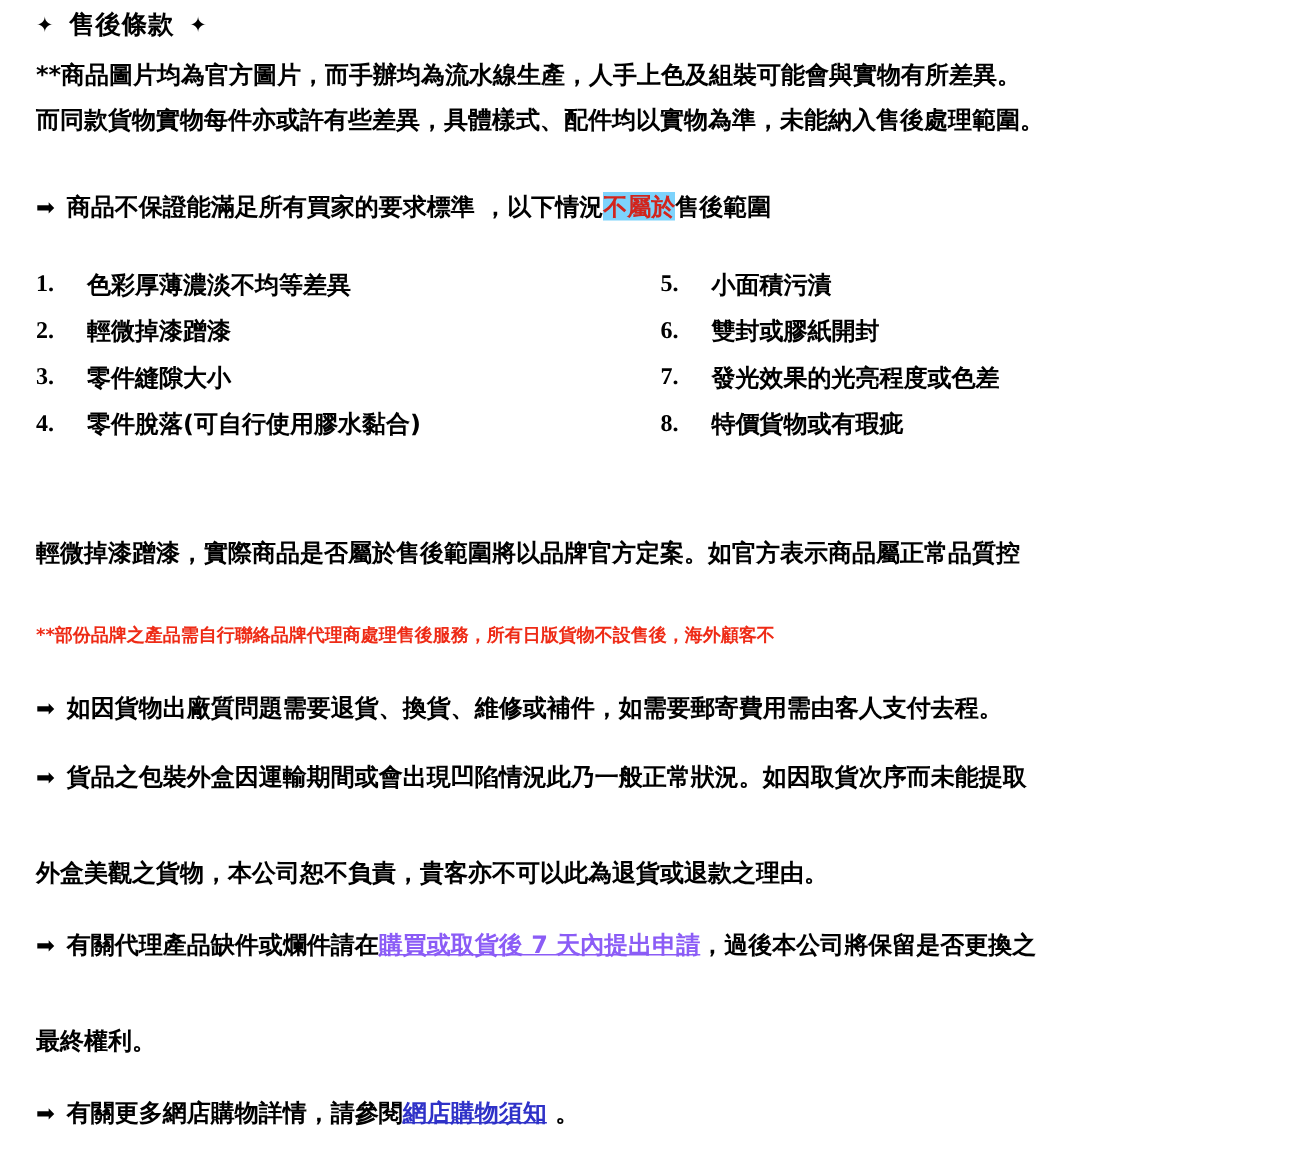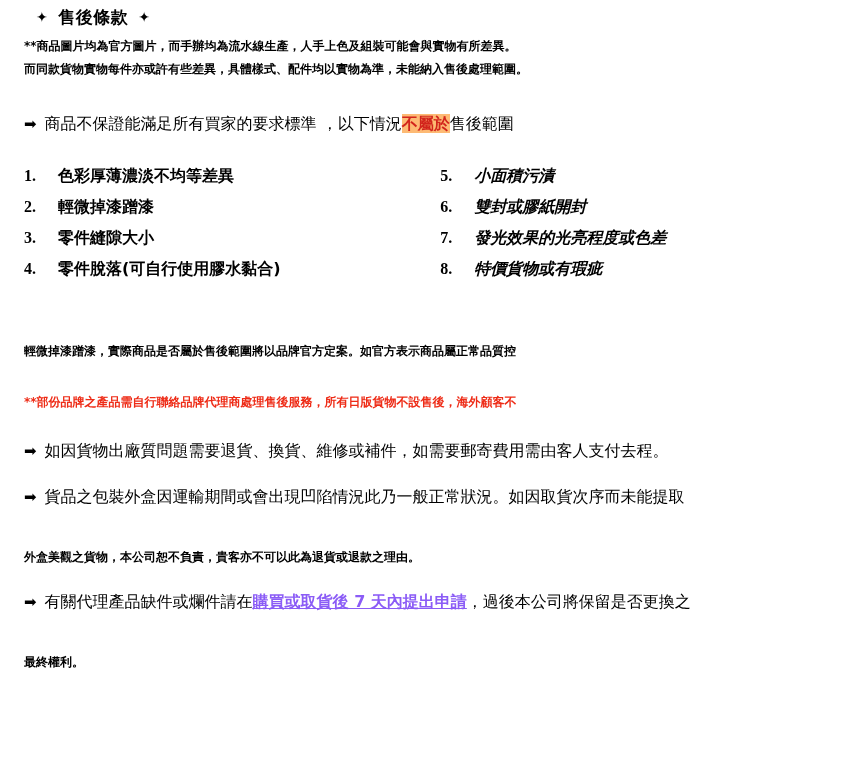--- a/index.html
+++ b/index.html
@@ -16,32 +16,32 @@
   }
   .page {
     width: 864px;
     box-sizing: border-box;
     padding: 6px 14px 0 24px;
   }
   .title-line {
     font-size: 17px;
     font-weight: bold;
     letter-spacing: 0.5px;
-    margin: 0 0 6px 12px;
+    margin: 0 0 6px 0;
     line-height: 1.4;
   }
   .diamond {
     font-size: 14px;
     vertical-align: 1px;
   }
   .title-text {
     margin: 0 10px;
   }
   .para {
-    font-size: 12px;
+    font-size: 16px;
     line-height: 1.75;
     margin: 0 0 2px 0;
     text-align: justify;
   }
   .para.bold {
     font-weight: bold;
   }
   .spacer-18 { height: 18px; }
   .spacer-22 { height: 22px; }
   .spacer-28 { height: 28px; }
@@ -52,24 +52,24 @@
     font-size: 16px;
     font-weight: bold;
     line-height: 1.75;
     margin: 0;
   }
   .arrow {
     font-weight: normal;
     font-size: 15px;
     margin-right: 8px;
   }
-  .arrow-body { font-weight: normal; margin-top: 24px; }
+  .arrow-body { font-weight: bold; margin-top: 24px; }
 
   .hl-yellow {
-    background: #fdba74;
+    background: #7dd3fc;
     color: #d2241c;
     font-weight: bold;
   }
   .red-underline {
     color: #8b5cf6;
     font-weight: bold;
     text-decoration: underline;
   }
   .link-blue {
     color: #2f32c8;
@@ -102,21 +102,20 @@
   }
   td.num-cell-r {
     width: 34px;
     font-family: "Liberation Serif", "DejaVu Serif", serif;
     font-weight: normal;
     font-size: 16px;
     padding-left: 30px;
   }
   td.item-cell-r {
     padding-left: 16px;
-    font-style: italic;
   }
   .para.red-block {
     color: #ee2b16;
     font-weight: bold;
     font-size: 12px;
     line-height: 1.8;
   }
   .indent-hang {
     padding-left: 0;
     margin-top: 36px;
@@ -195,14 +194,17 @@
 
   <div class="spacer-18"></div>
 
   <div class="arrow-row">
     <span class="arrow">➡</span><span class="arrow-body">有關代理產品缺件或爛件請在</span><span class="red-underline">購買或取貨後 7 天內提出申請</span><span class="arrow-body">，過後本公司將保留是否更換之</span>
   </div>
   <div class="para bold indent-hang">最終權利。</div>
 
   <div class="spacer-18"></div>
 
+  <div class="arrow-row">
+    <span class="arrow">➡</span><span class="arrow-body">有關更多網店購物詳情，請參閱</span><a class="link-blue" href="#">網店購物須知</a><span class="arrow-body"> 。</span>
+  </div>
 
 </div>
 
 </body></html>

